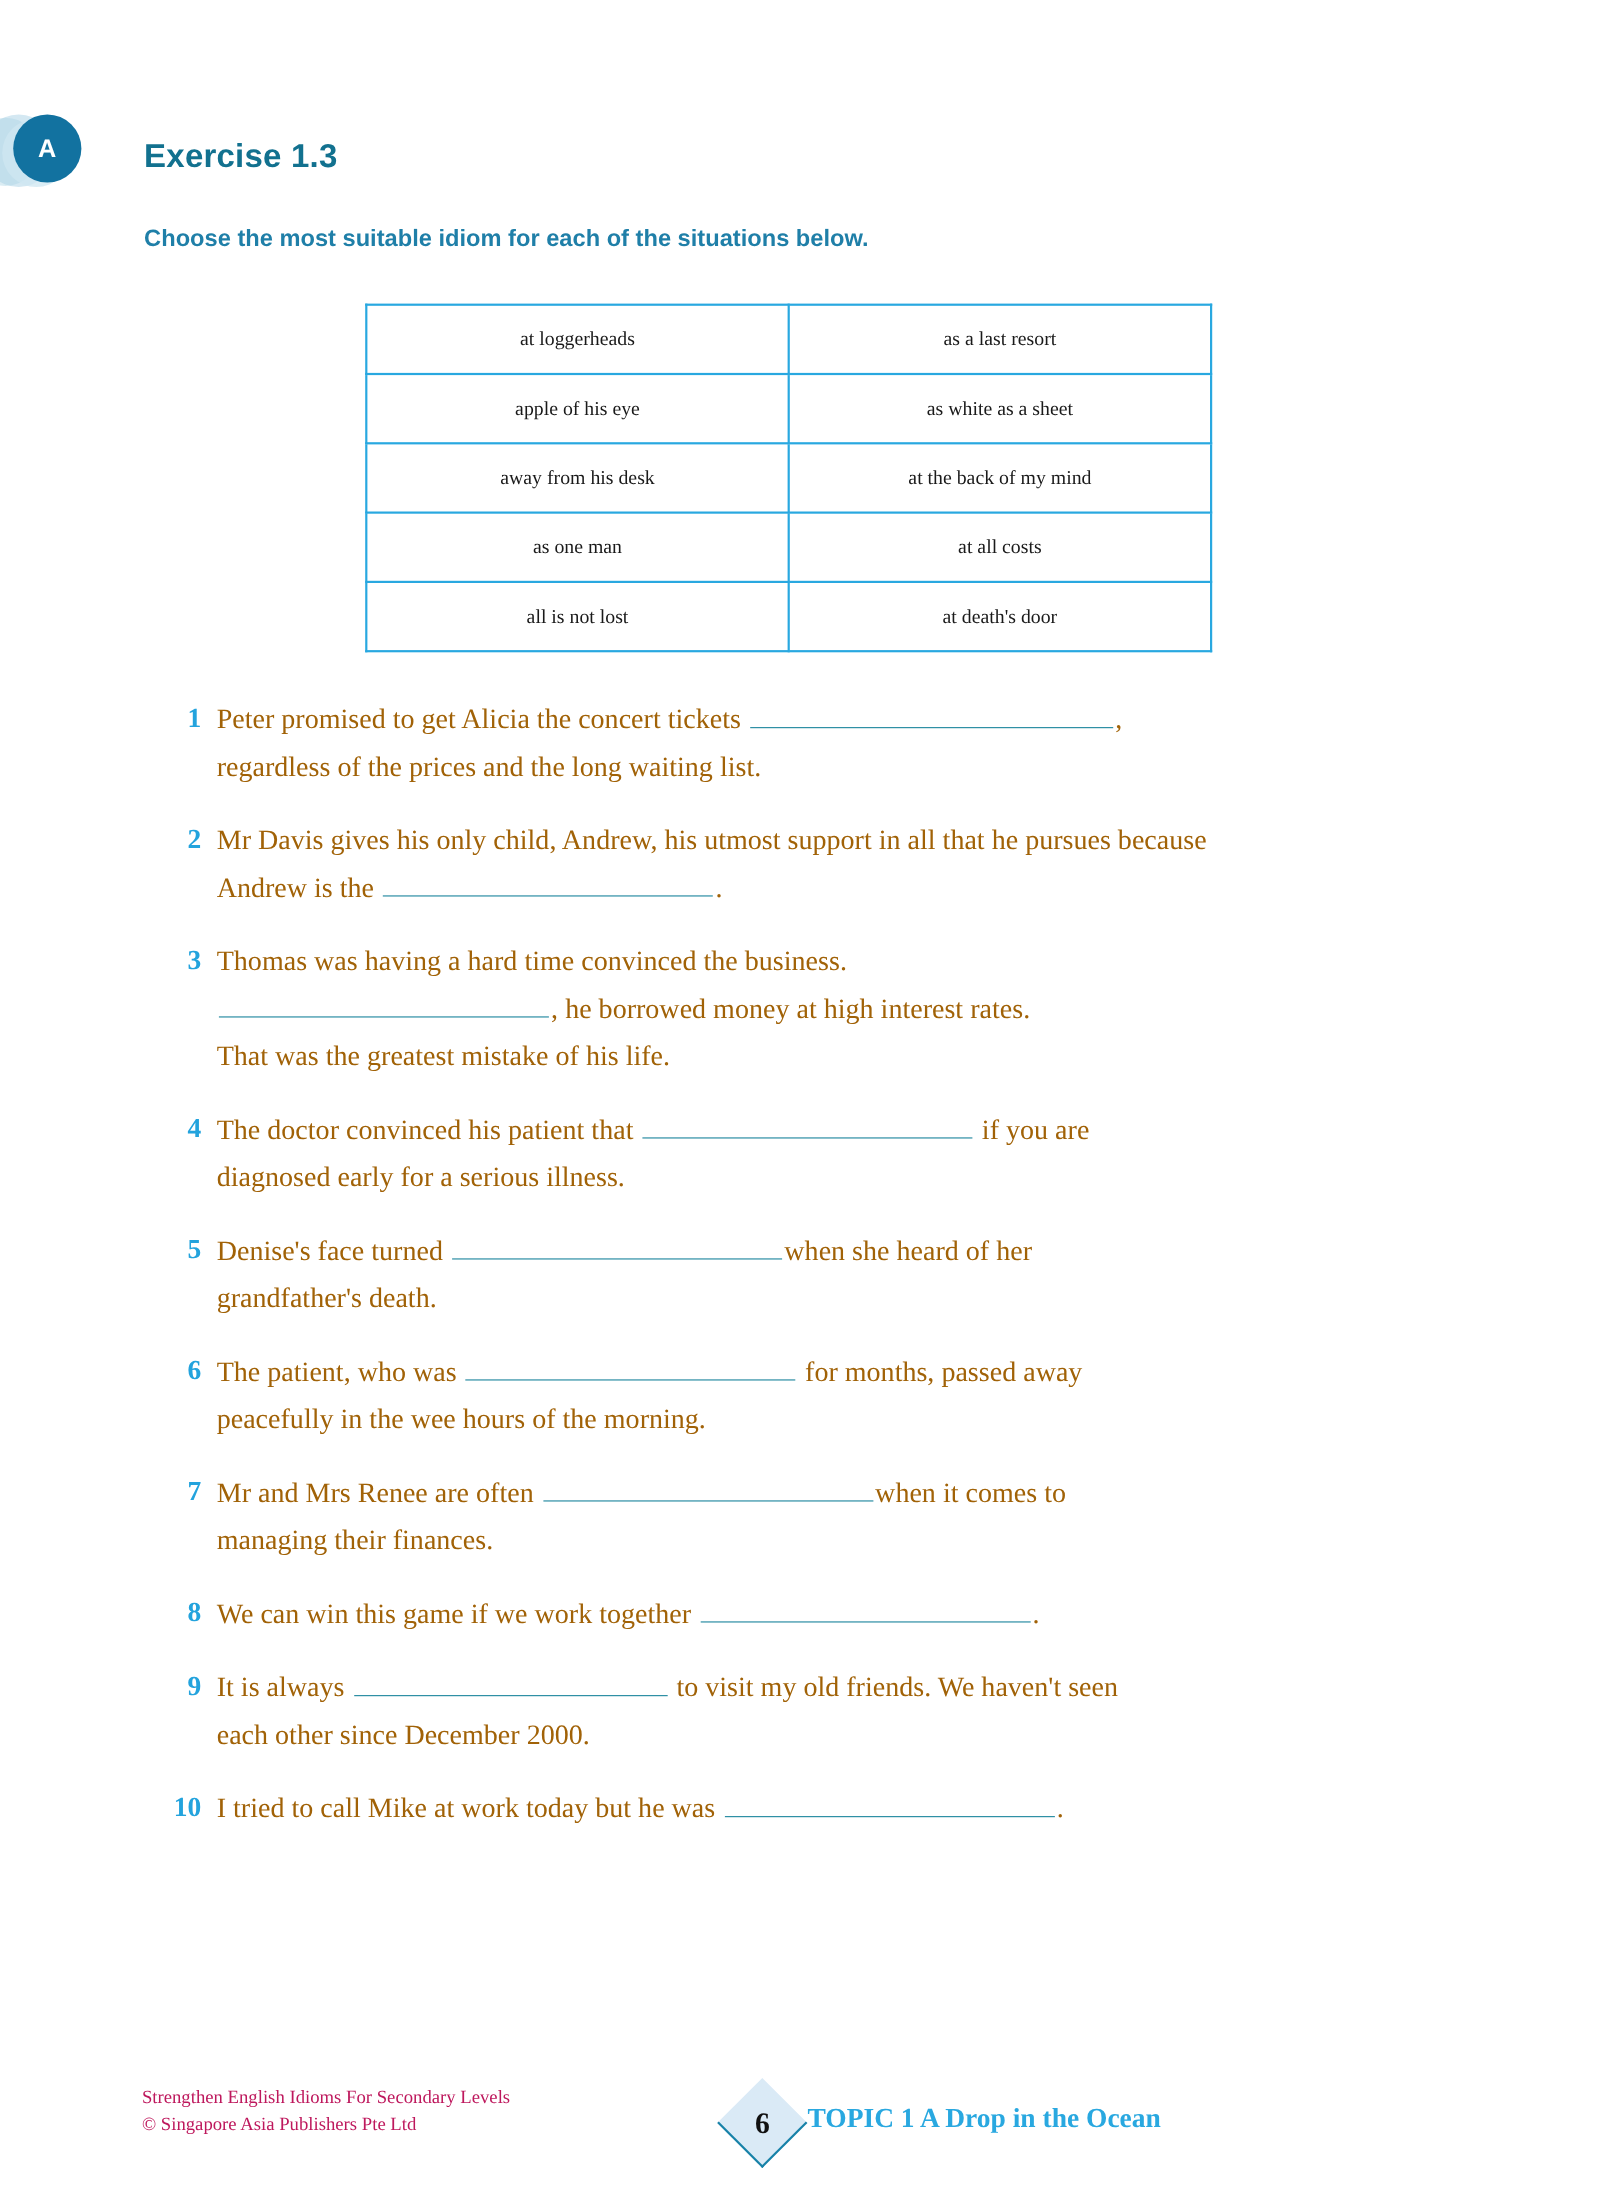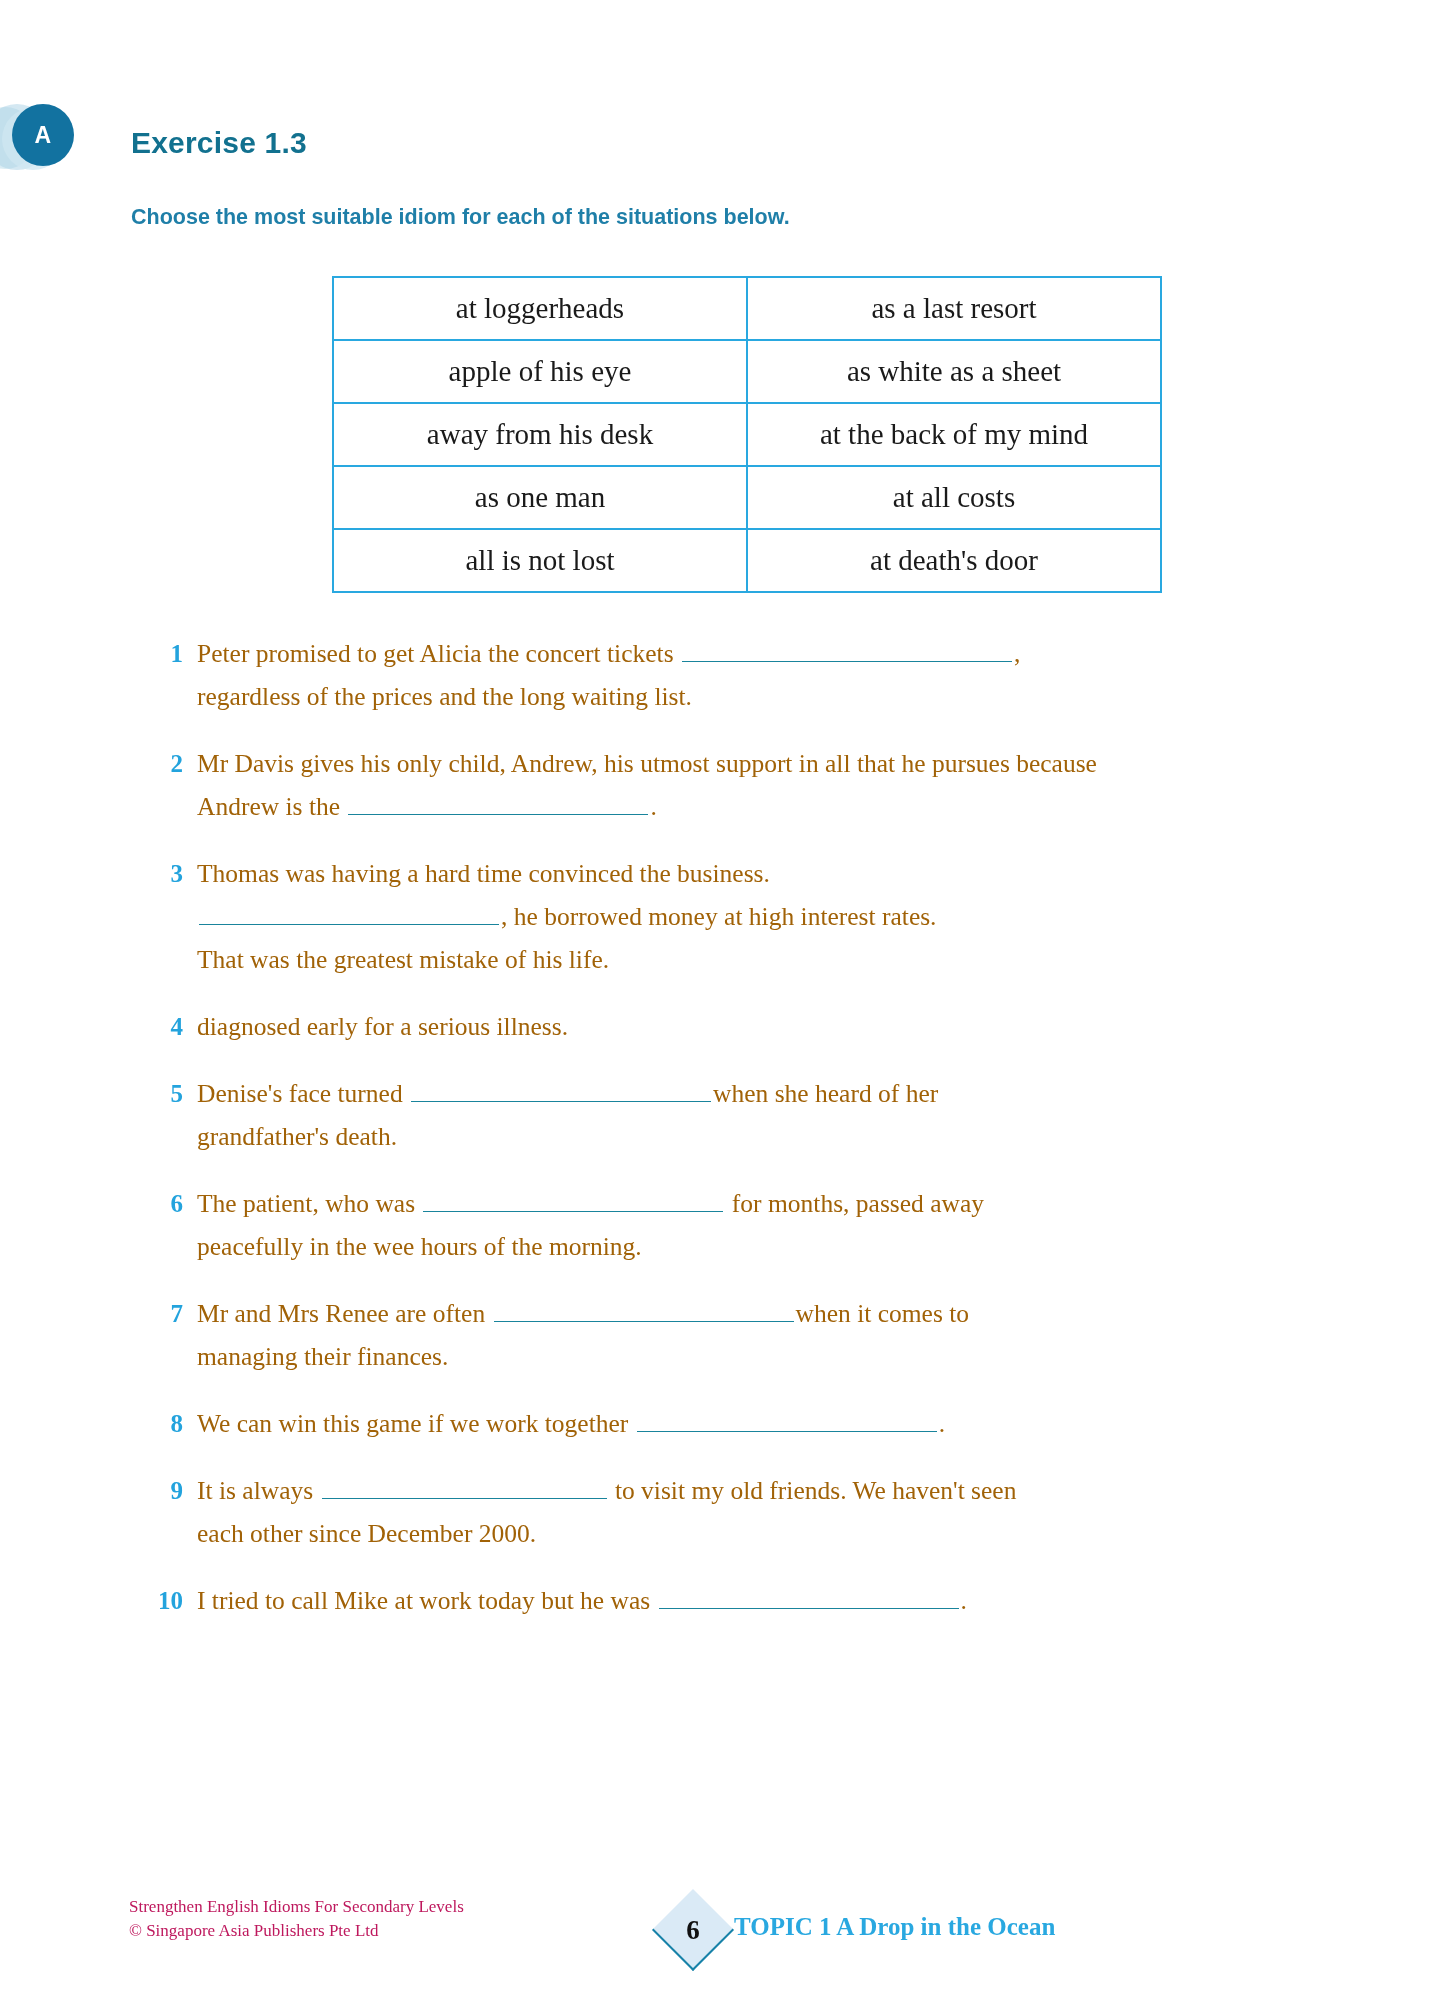--- a/index.html
+++ b/index.html
@@ -90,23 +90,23 @@
     width: 728px;
     border-collapse: collapse;
     table-layout: fixed;
   }
   .idiom-table td {
     border: 2px solid #29a8e0;
     height: 61px;
     text-align: center;
     vertical-align: middle;
     font-family: "Liberation Serif", serif;
-    font-size: 29px;
+    font-size: 18px;
     color: #1a1a1a;
-    padding: 0 24px;
+    padding: 0 9px;
   }
   .idiom-table td.col-left  { width: 364px; }
   .idiom-table td.col-right { width: 364px; }
 
   
   .qlist {
     position: absolute;
     left: 0;
     top: 632px;
     width: 1453px;
@@ -274,20 +274,21 @@
         <div class="q-num q-num-pad">3</div>
         <div class="q-body">
           <span class="q-line"><span>Thomas was having a hard time convinced the business.</span></span>
           <span class="q-line"><span class="blank b-md"></span><span>, he borrowed money at high interest rates.</span></span>
           <span class="q-line"><span>That was the greatest mistake of his life.</span></span>
         </div>
       </div>
       <div class="q">
         <div class="q-num q-num-pad">4</div>
         <div class="q-body">
+          <span class="q-line"><span>The doctor convinced his patient that </span><span class="blank b-md"></span><span> if you are</span></span>
           <span class="q-line"><span>diagnosed early for a serious illness.</span></span>
         </div>
       </div>
       <div class="q">
         <div class="q-num q-num-pad">5</div>
         <div class="q-body">
           <span class="q-line"><span>Denise's face turned </span><span class="blank b-md"></span><span>when she heard of her</span></span>
           <span class="q-line"><span>grandfather's death.</span></span>
         </div>
       </div>

